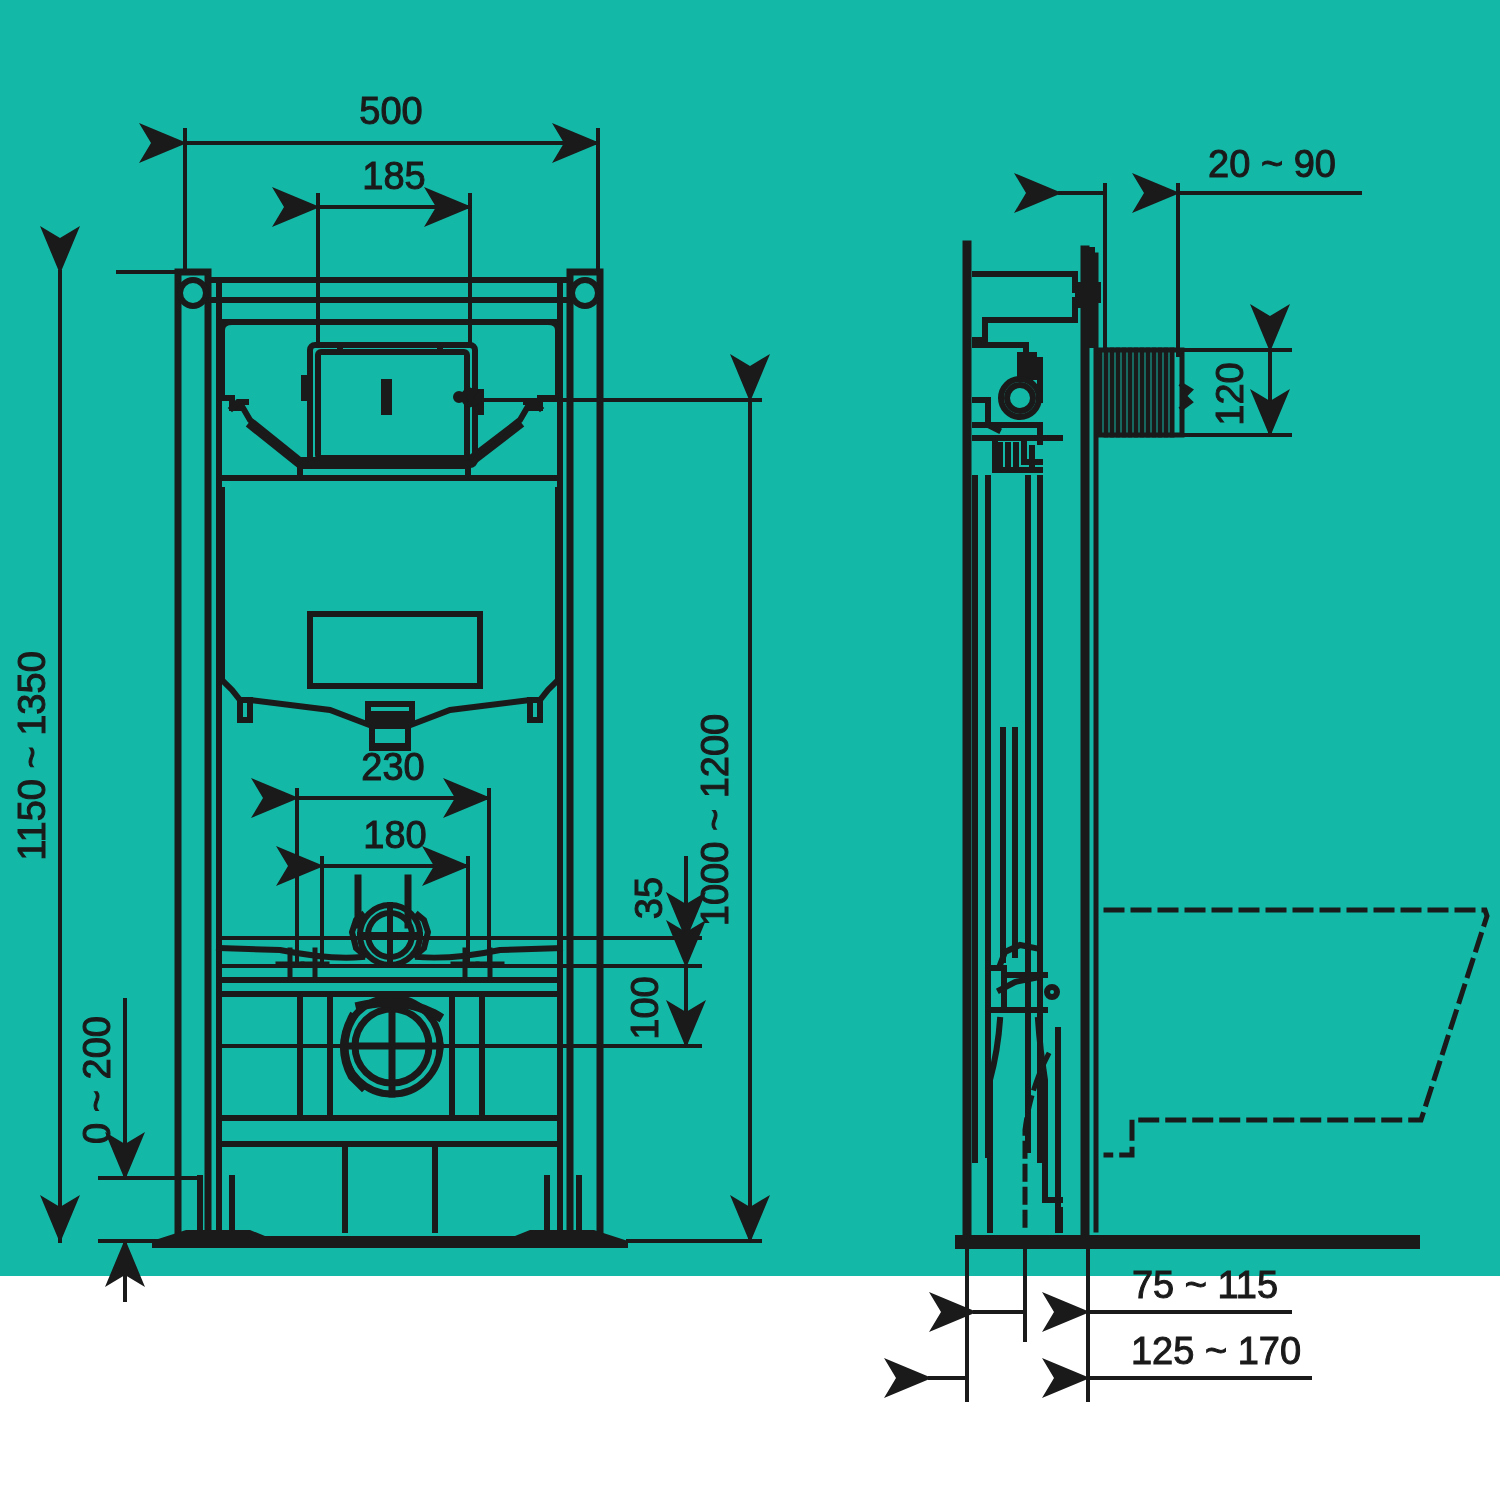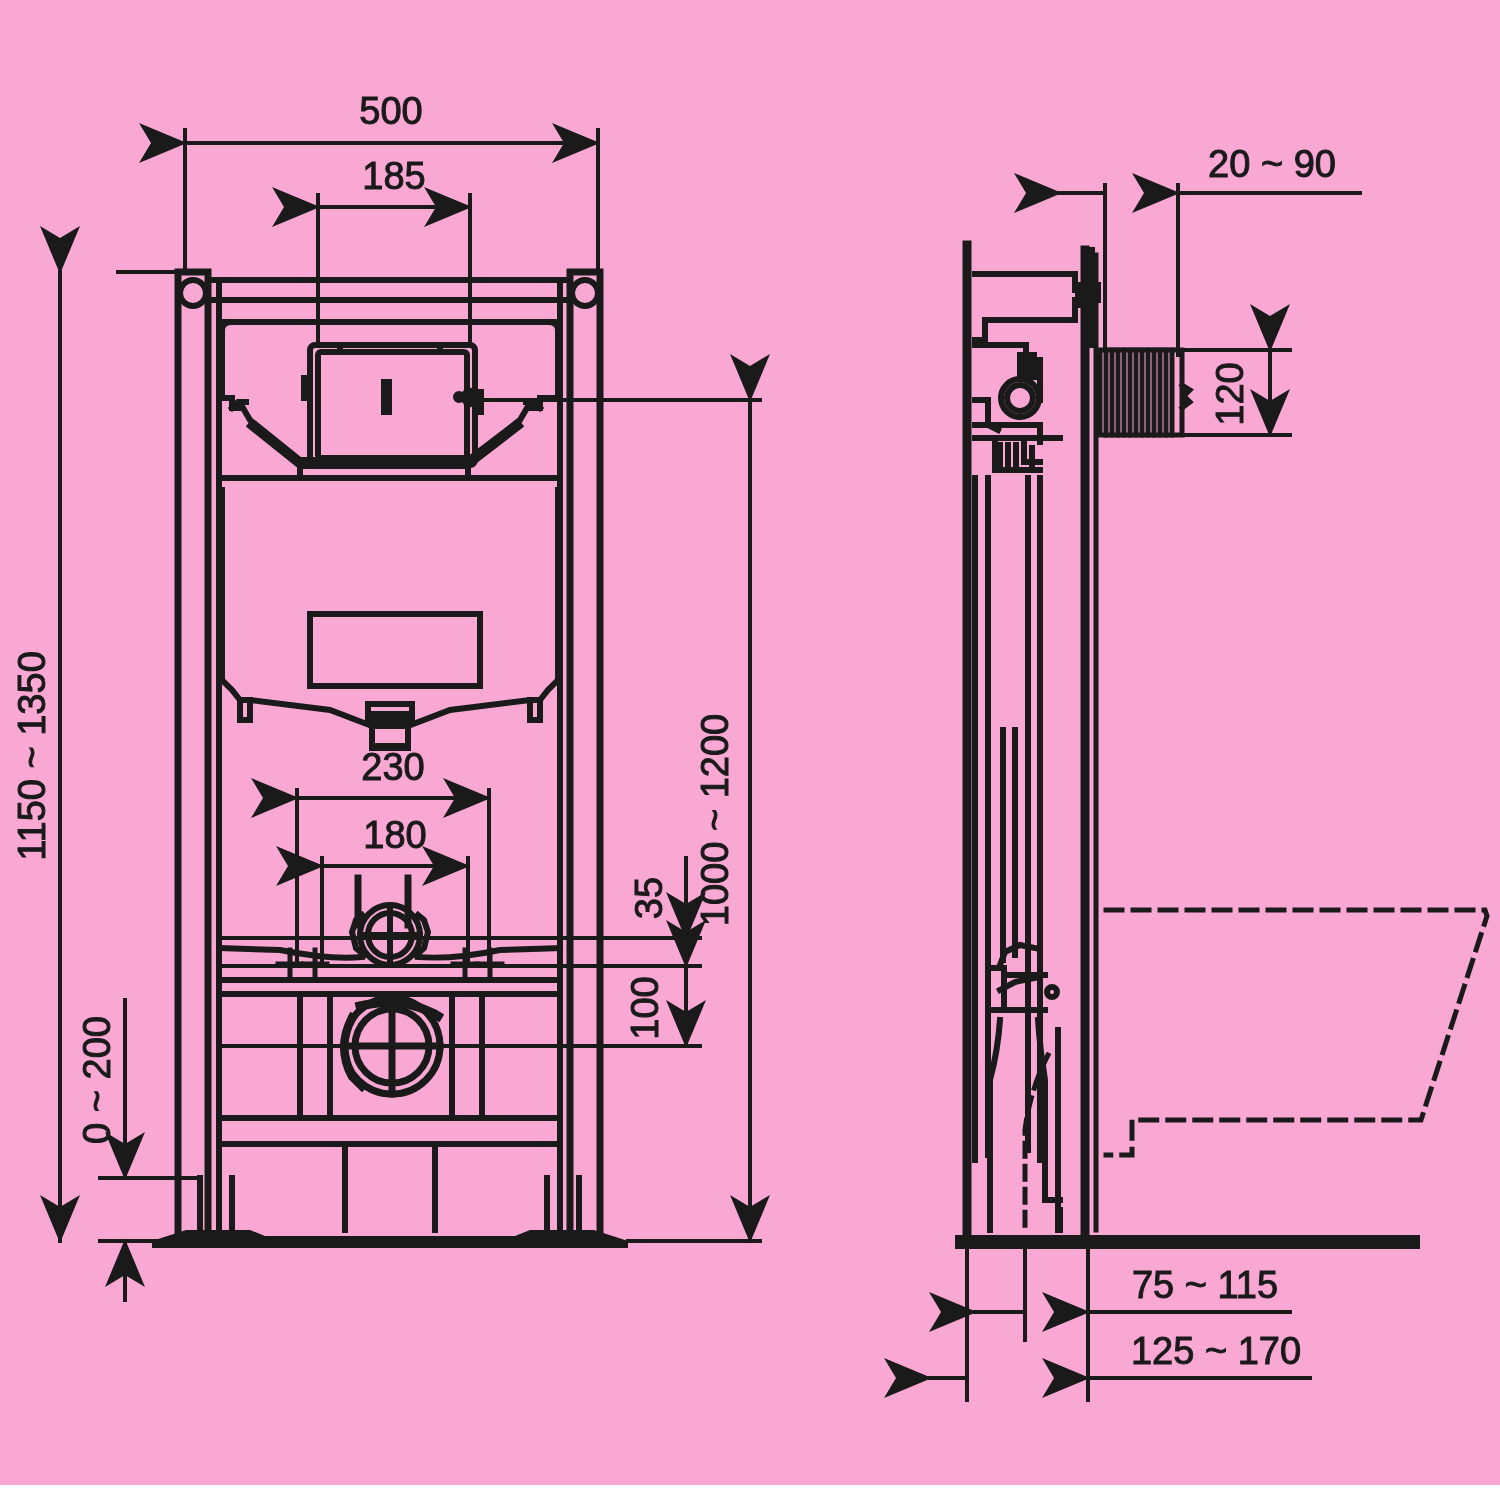--- a/index.html
+++ b/index.html
@@ -1,17 +1,17 @@
 <!DOCTYPE html>
 <html><head>
 <meta charset="utf-8">
 <style>
   html,body{margin:0;padding:0;background:#ffffff;}
   body{width:1500px;height:1500px;overflow:hidden;font-family:"Liberation Sans",sans-serif;}
-  #stage{position:relative;width:1500px;height:1485px;background:#f9a8d4;}
+  #stage{position:relative;width:1500px;height:1276px;background:#14b8a6;}
   svg{display:block;}
   .dimtext{font-family:"Liberation Sans",sans-serif;font-size:38px;fill:#1a1a1a;font-weight:400;}
 </style>
 </head>
 <body>
 
 <div id="stage">
 <svg width="1500" height="1500" viewBox="0 0 1500 1500" xmlns="http://www.w3.org/2000/svg">
 
   <defs>

